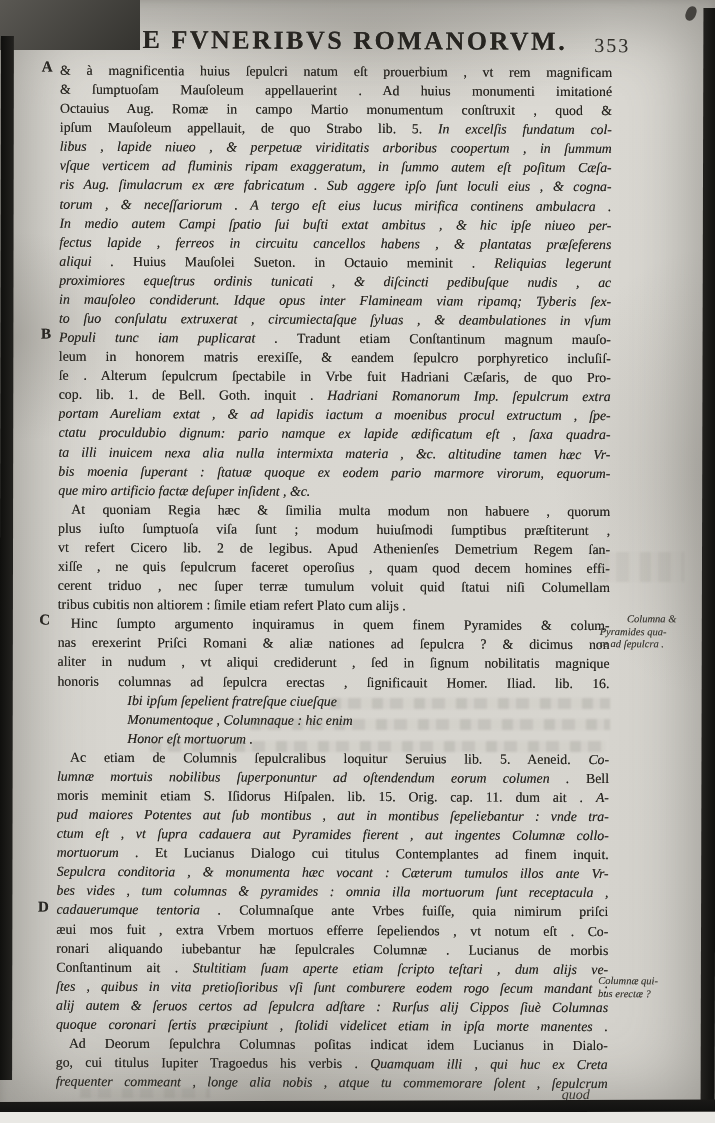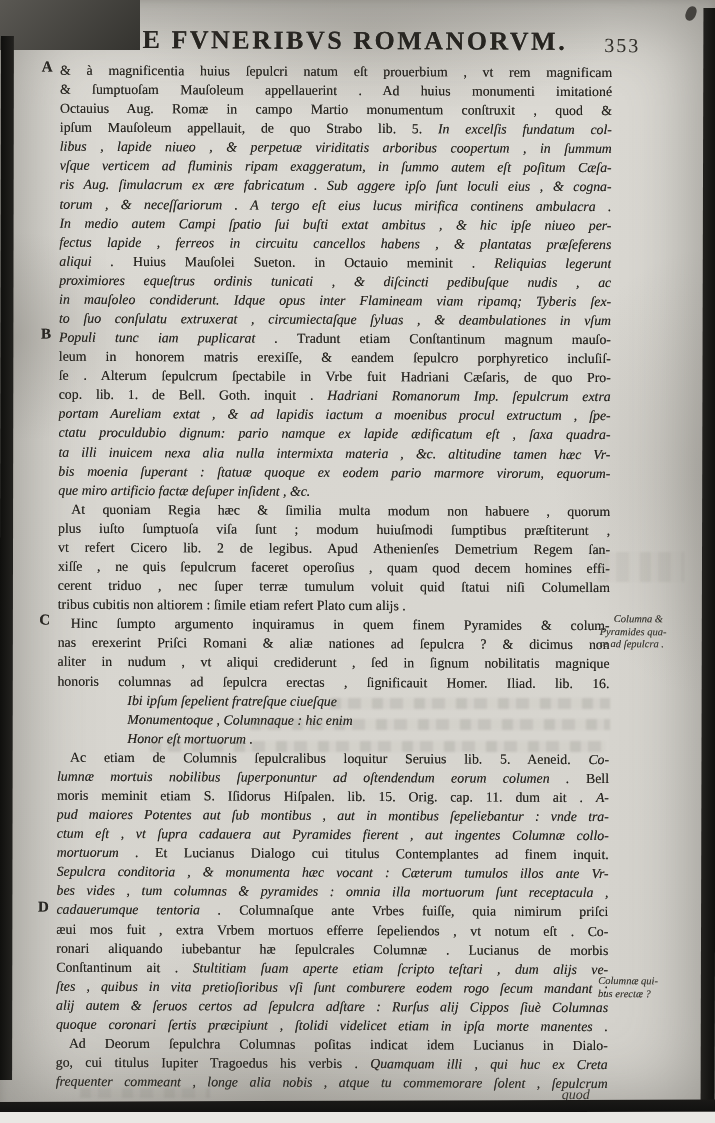--- a/index.html
+++ b/index.html
@@ -15,21 +15,21 @@
     color:#26241f;
   }
   #content { position:absolute; inset:0; transform:rotate(.25deg); }
 
   .hdr-title {
     position:absolute; top:26px; left:92px; width:500px; text-align:center;
     font-size:26px; font-weight:700; letter-spacing:2.5px; color:#1e1c18;
     text-shadow:0 0 .6px rgba(30,28,24,.8);
   }
   .hdr-num {
-    position:absolute; top:33px; left:592px; width:56px; text-align:center;
+    position:absolute; top:33px; left:592px; width:56px; text-align:left;
     font-size:20px; letter-spacing:2px; color:#2a2823;
   }
 
   #text-block { position:absolute; top:62px; left:58px; width:552px; }
   .line {
     height:19.08px; line-height:19.08px; font-size:13.8px; overflow:hidden;
     text-align:justify; text-align-last:justify; white-space:normal;
     color:#26241f; text-shadow:0 0 .5px rgba(38,36,31,.65);
   }
   .line.nojust { text-align:left; text-align-last:left; }
@@ -41,21 +41,21 @@
     position:absolute; left:36px; width:18px; text-align:center;
     font-size:15px; font-weight:700; color:#22201c;
     text-shadow:0 0 .5px rgba(34,32,28,.7);
   }
 
   .snote {
     position:absolute; left:600px; width:90px;
     font-style:italic; font-size:10.5px; line-height:12.5px; color:#3a3832;
     text-shadow:0 0 .4px rgba(58,56,50,.6);
   }
-  .snote .sn-ind { padding-left:14px; }
+  .snote .sn-ind { padding-left:14px;text-align:center; }
 
   #catchword {
     position:absolute; top:1086px; left:58px; width:552px;
     text-align:right; padding-right:18px; box-sizing:border-box;
     font-style:italic; font-size:14px; color:#2a2822;
   }
 
   
   .ghost {
     position:absolute; filter:blur(1.3px); pointer-events:none;

